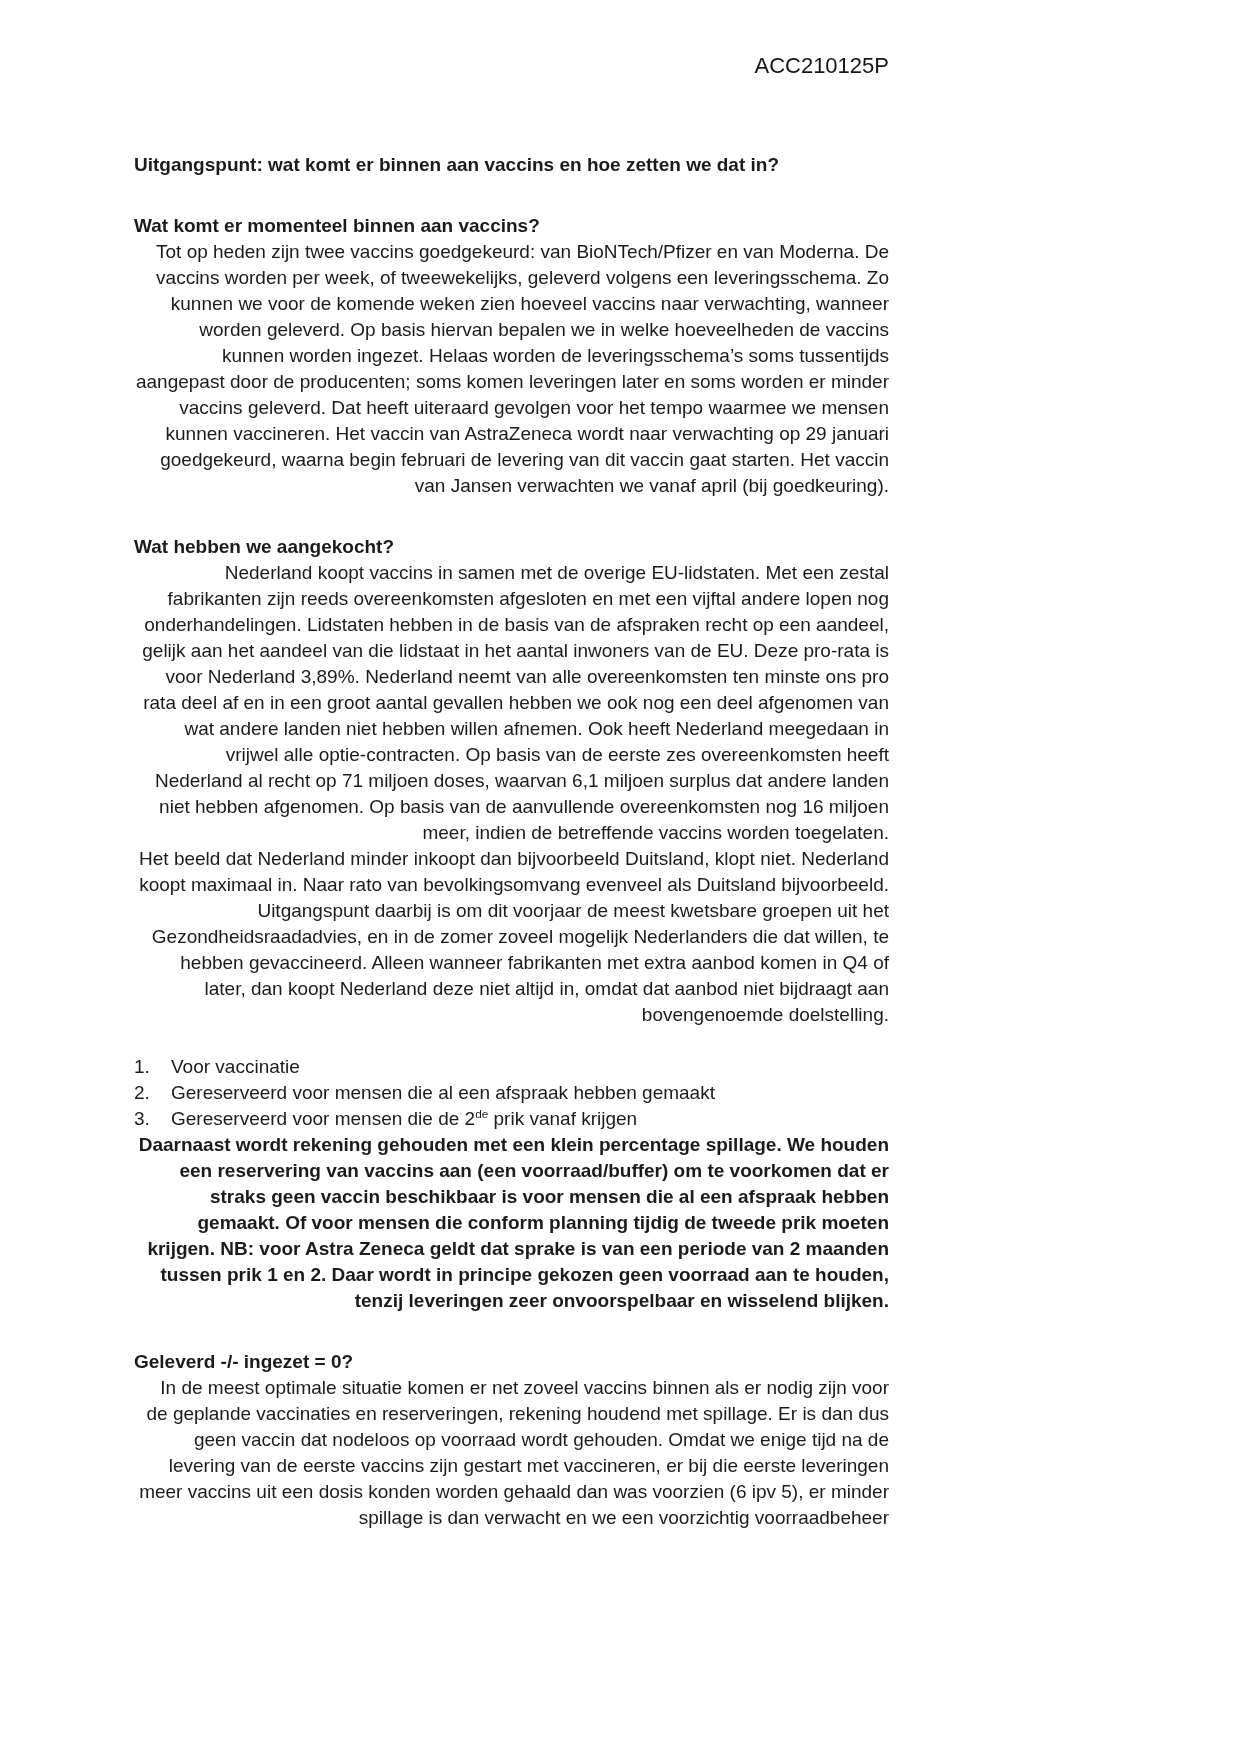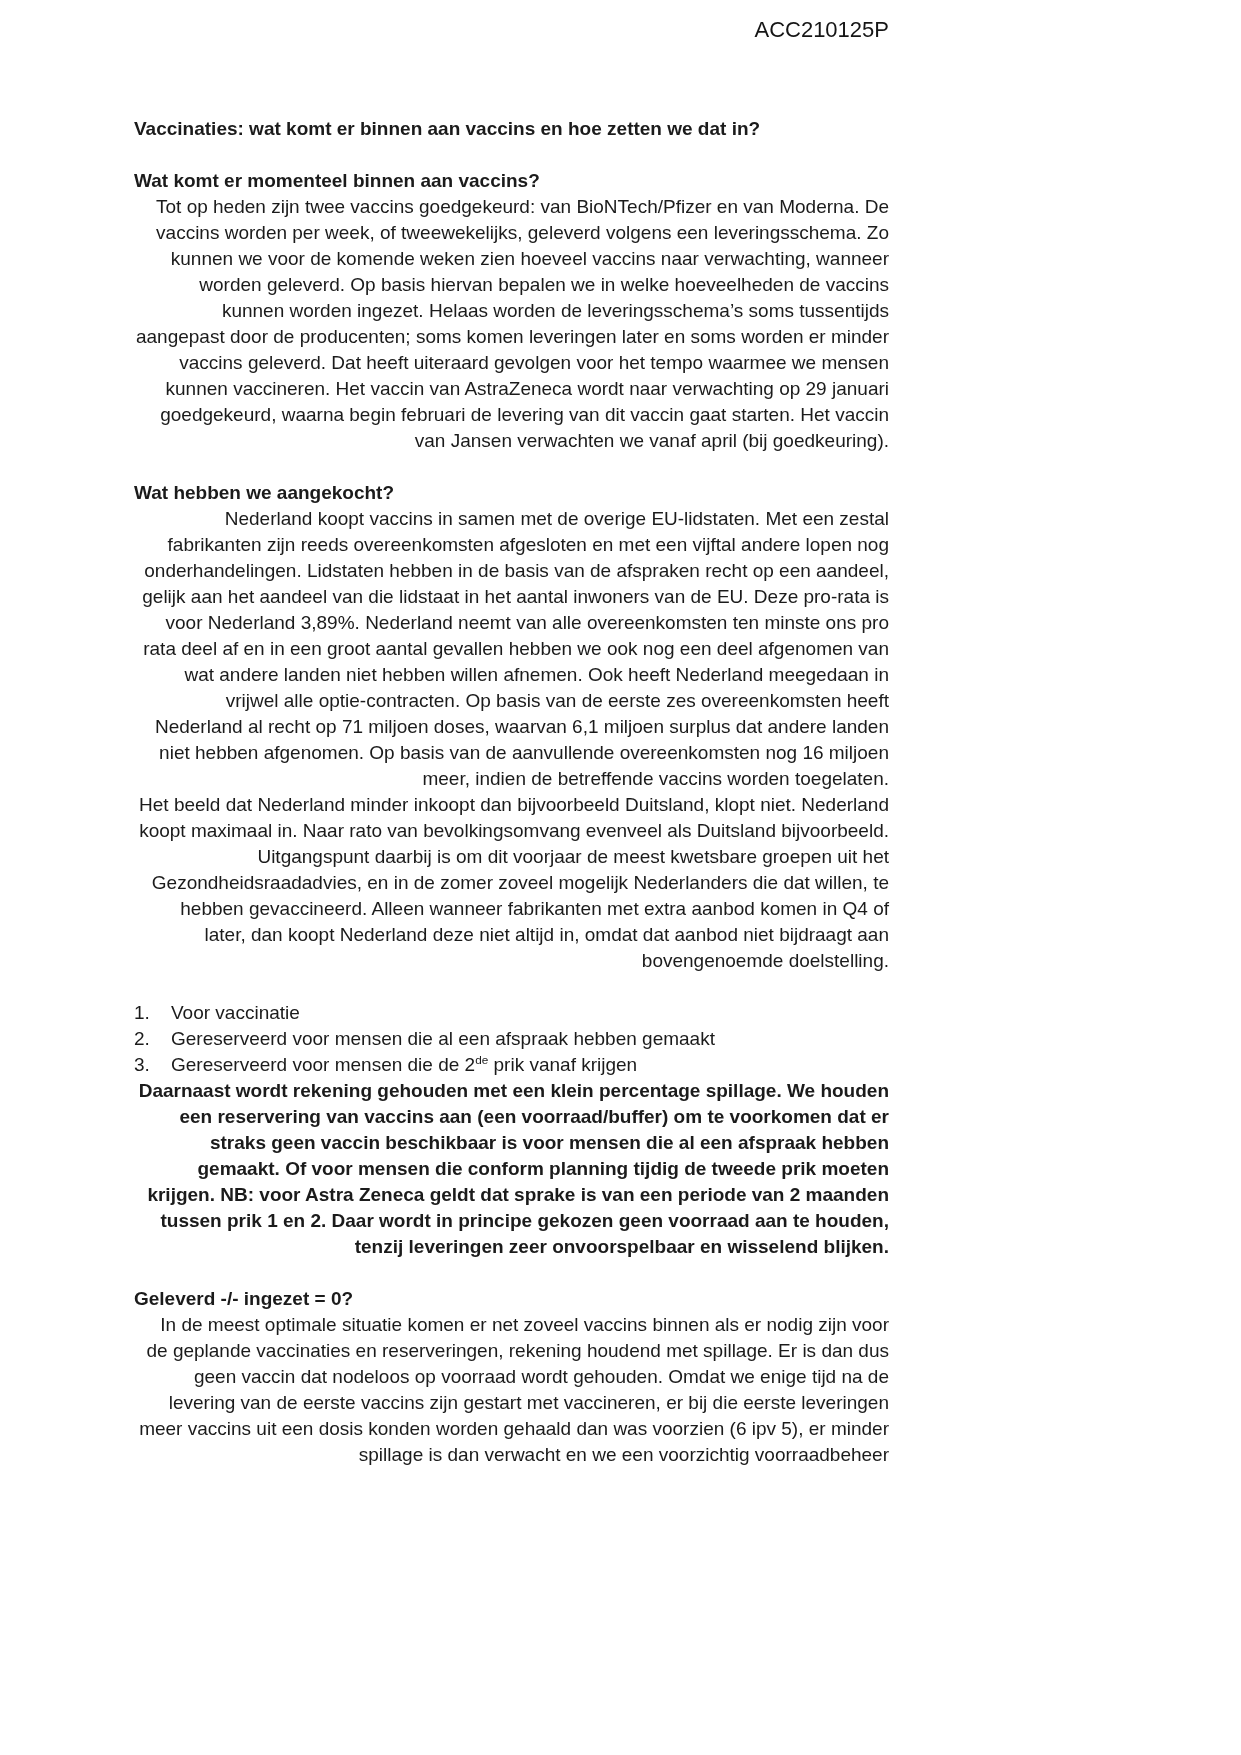--- a/index.html
+++ b/index.html
@@ -11,36 +11,36 @@
     width: 1241px;
     height: 1755px;
     font-family: "Liberation Sans", sans-serif;
     color: #1b1b1b;
     overflow: hidden;
   }
   .page {
     box-sizing: border-box;
     width: 1023px;
     height: 1755px;
-    padding: 16px 134px 0 134px;
+    padding: 52px 134px 0 134px;
   }
   .doc-ref {
     text-align: right;
     font-size: 22px;
     line-height: 28px;
     color: #151515;
   }
   .doc-title {
     margin-top: 72px;
     font-size: 19px;
     line-height: 26px;
     font-weight: 700;
   }
   .section-heading {
-    margin-top: 26px;
+    margin-top: 35px;
     font-size: 19px;
     line-height: 26px;
     font-weight: 700;
   }
   p.body-text {
     margin: 0;
     font-size: 19px;
     line-height: 26px;
     text-align: right;
   }
@@ -68,21 +68,21 @@
     line-height: 0;
   }
 </style>
 </head>
 <body>
 
 <div class="page">
 
   <div class="doc-ref">ACC210125P</div>
 
-  <div class="doc-title">Vaccinaties: wat komt er binnen aan vaccins en hoe zetten we dat in?</div>
+  <div class="doc-title">Uitgangspunt: wat komt er binnen aan vaccins en hoe zetten we dat in?</div>
 
   <div>
     <div class="section-heading">Wat komt er momenteel binnen aan vaccins?</div>
     <p class="body-text">Tot op heden zijn twee vaccins goedgekeurd: van BioNTech/Pfizer en van Moderna. De vaccins worden per week, of tweewekelijks, geleverd volgens een leveringsschema. Zo kunnen we voor de komende weken zien hoeveel vaccins naar verwachting, wanneer worden geleverd. Op basis hiervan bepalen we in welke hoeveelheden de vaccins kunnen worden ingezet. Helaas worden de leveringsschema’s soms tussentijds aangepast door de producenten; soms komen leveringen later en soms worden er minder vaccins geleverd. Dat heeft uiteraard gevolgen voor het tempo waarmee we mensen kunnen vaccineren. Het vaccin van AstraZeneca wordt naar verwachting op 29 januari goedgekeurd, waarna begin februari de levering van dit vaccin gaat starten. Het vaccin van Jansen verwachten we vanaf april (bij goedkeuring).</p>
   </div>
 
   <div>
     <div class="section-heading">Wat hebben we aangekocht?</div>
     <p class="body-text">Nederland koopt vaccins in samen met de overige EU-lidstaten. Met een zestal fabrikanten zijn reeds overeenkomsten afgesloten en met een vijftal andere lopen nog onderhandelingen. Lidstaten hebben in de basis van de afspraken recht op een aandeel, gelijk aan het aandeel van die lidstaat in het aantal inwoners van de EU. Deze pro-rata is voor Nederland 3,89%. Nederland neemt van alle overeenkomsten ten minste ons pro rata deel af en in een groot aantal gevallen hebben we ook nog een deel afgenomen van wat andere landen niet hebben willen afnemen. Ook heeft Nederland meegedaan in vrijwel alle optie-contracten. Op basis van de eerste zes overeenkomsten heeft Nederland al recht op 71 miljoen doses, waarvan 6,1 miljoen surplus dat andere landen niet hebben afgenomen. Op basis van de aanvullende overeenkomsten nog 16 miljoen meer, indien de betreffende vaccins worden toegelaten.</p>
     <p class="body-text">Het beeld dat Nederland minder inkoopt dan bijvoorbeeld Duitsland, klopt niet. Nederland koopt maximaal in. Naar rato van bevolkingsomvang evenveel als Duitsland bijvoorbeeld. Uitgangspunt daarbij is om dit voorjaar de meest kwetsbare groepen uit het Gezondheidsraadadvies, en in de zomer zoveel mogelijk Nederlanders die dat willen, te hebben gevaccineerd. Alleen wanneer fabrikanten met extra aanbod komen in Q4 of later, dan koopt Nederland deze niet altijd in, omdat dat aanbod niet bijdraagt aan bovengenoemde doelstelling.</p>

